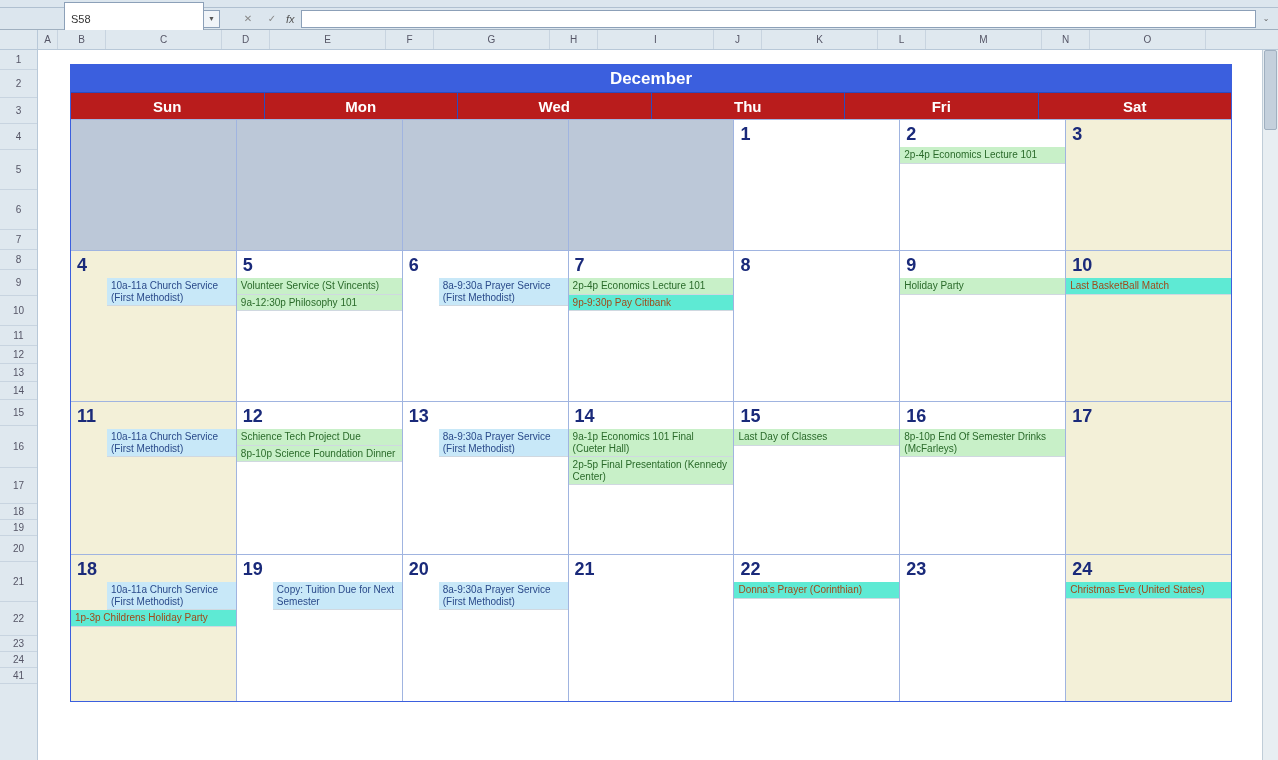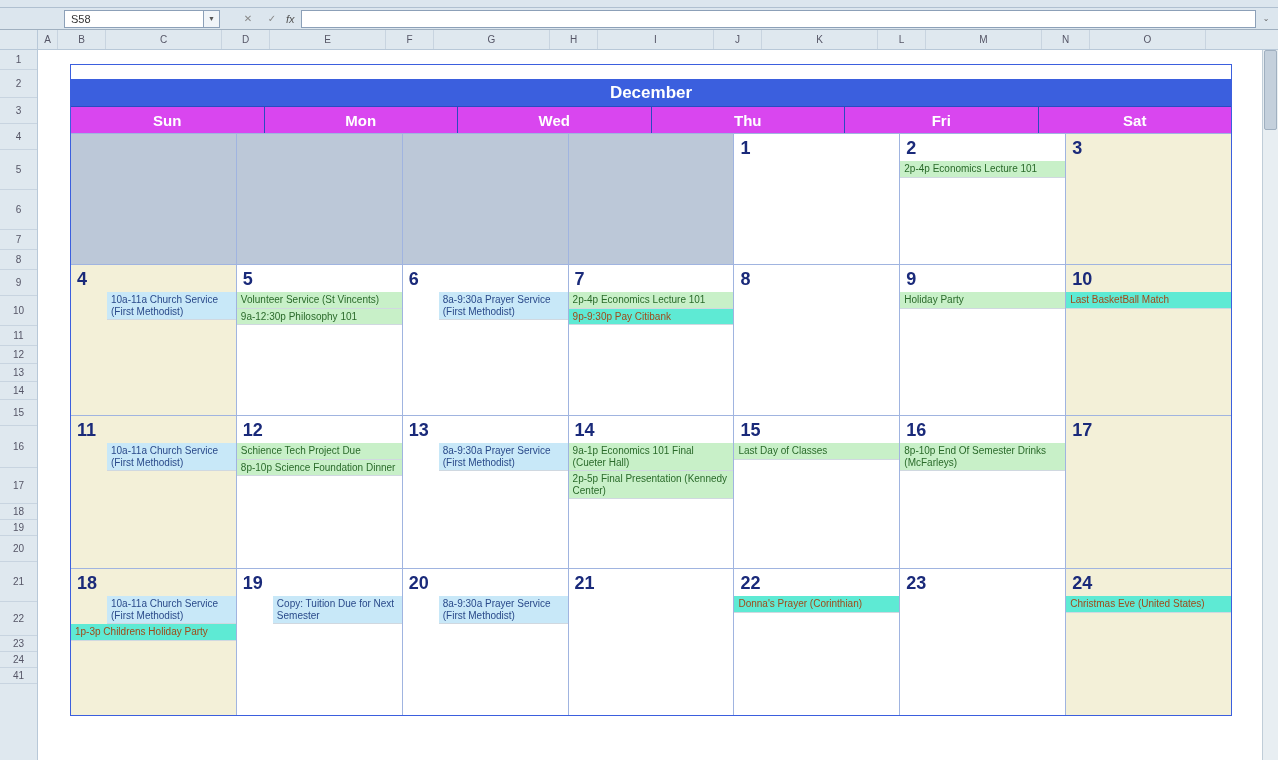--- a/index.html
+++ b/index.html
@@ -1,42 +1,42 @@
 <!DOCTYPE html>
 <html><head>
 <meta charset="utf-8">
 <style>
 * { box-sizing: border-box; margin: 0; padding: 0; }
 body { font-family: Arial, sans-serif; font-size: 11px; background: #e8eef2; overflow: hidden; width: 1278px; height: 760px; }
 
 .toolbar-blank { height: 8px; background: #dce6ee; border-bottom: 1px solid #b0c0d0; }
 
 .namebox-row { display: flex; align-items: center; height: 22px; background: #dce6ee; border-bottom: 1px solid #a0b0c0; padding: 0 4px; }
-.namebox { width: 140px; height: 18px; background: #fff; border: 1px solid #8ca0b8; margin-left: 60px; font-size: 11px; padding: 0 6px; display: flex; align-items: center; color: #333; }
+.namebox { width: 140px; height: 18px; background: #fff; border: 1px solid #8ca0b8; margin-left: 60px; font-size: 11px; padding: 16px 6px; display: flex; align-items: center; color: #333; }
 .namebox-arrow { width: 16px; height: 18px; background: #f0f4f8; border: 1px solid #8ca0b8; border-left: none; display: flex; align-items: center; justify-content: center; font-size: 7px; color: #555; }
 .fx-icons { display: flex; align-items: center; gap: 8px; margin-left: 20px; }
 .fx-icon { width: 16px; height: 16px; display: flex; align-items: center; justify-content: center; color: #888; font-size: 10px; }
 .fx-label { font-style: italic; font-size: 11px; color: #555; margin-left: 6px; }
 .formula-bar { flex: 1; height: 18px; background: #fff; border: 1px solid #8ca0b8; margin-left: 6px; }
 .expand-arrow { width: 16px; height: 18px; display: flex; align-items: center; justify-content: center; font-size: 8px; color: #666; margin-left: 2px; cursor: pointer; }
 
 .sheet { display: flex; height: calc(100% - 30px); }
 .rowhdr-col { width: 38px; background: #dfe8ef; border-right: 1px solid #b8c8d8; }
 .corner { height: 20px; border-bottom: 1px solid #b8c8d8; background: #dfe8ef; }
 .rowhdr { height: 20px; border-bottom: 1px solid #c8d4e0; color: #556; font-size: 10px; display: flex; align-items: center; justify-content: center; }
 
 .gridwrap { flex: 1; position: relative; }
 .colhdrs { display: flex; height: 20px; background: #dfe8ef; border-bottom: 1px solid #b8c8d8; }
 .colhdr { border-right: 1px solid #c8d4e0; color: #556; font-size: 10px; display: flex; align-items: center; justify-content: center; }
 
 .cells { position: relative; background: #fff; height: 720px; }
 
 .calendar { position: absolute; left: 32px; top: 14px; width: 1162px; border: 1px solid #3b5fde; }
-.cal-title { background: #3b5fde; color: #fff; height: 28px; display: flex; align-items: center; justify-content: center; font-size: 17px; font-weight: bold; border-bottom: 1px solid #2a4bc0; margin-top: 14px; }
-.dayhdrs { display: flex; background: #d946ef; height: 26px; }
+.cal-title { background: #3b5fde; color: #fff; height: 28px; display: flex; align-items: center; justify-content: center; font-size: 17px; font-weight: bold; border-bottom: 1px solid #2a4bc0; }
+.dayhdrs { display: flex; background: #b91c1c; height: 26px; }
 .dayhdr { flex: 1; border-right: 1px solid #2a4bc0; color: #fff; font-size: 15px; font-weight: bold; display: flex; align-items: center; justify-content: center; }
 .dayhdr:last-child { border-right: none; }
 
 .weekrow { display: flex; border-top: 1px solid #a0b4e0; }
 .daycell { flex: 1; border-right: 1px solid #a0b4e0; min-height: 130px; background: #fff; position: relative; }
 .daycell:last-child { border-right: none; }
 .daycell.prev { background: #bcc8d8; }
 .daycell.sun, .daycell.sat { background: #f3f0d8; }
 .daynum { font-size: 18px; font-weight: bold; color: #1a2a7a; padding: 4px 6px 2px; }
 .event { font-size: 10px; padding: 2px 4px; line-height: 1.15; border-bottom: 1px solid #d0d8e0; }

